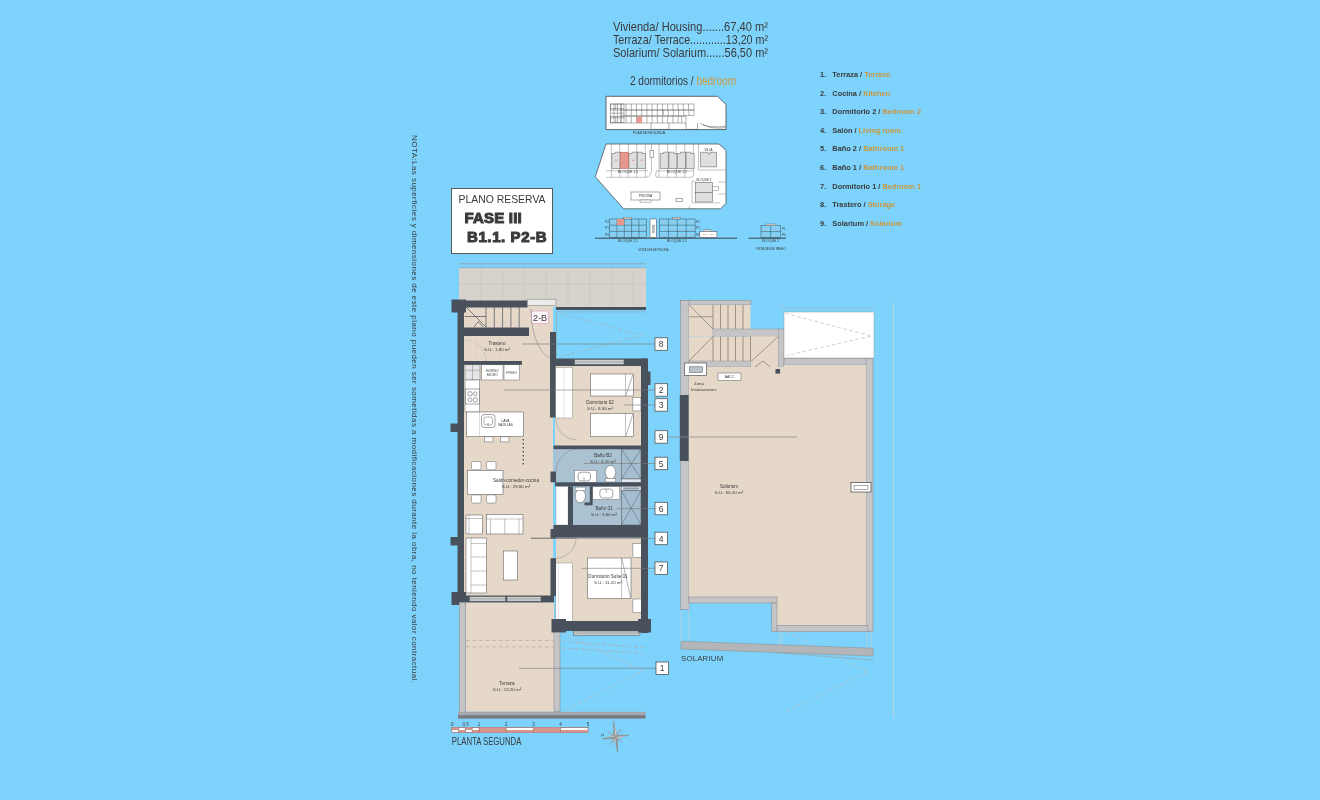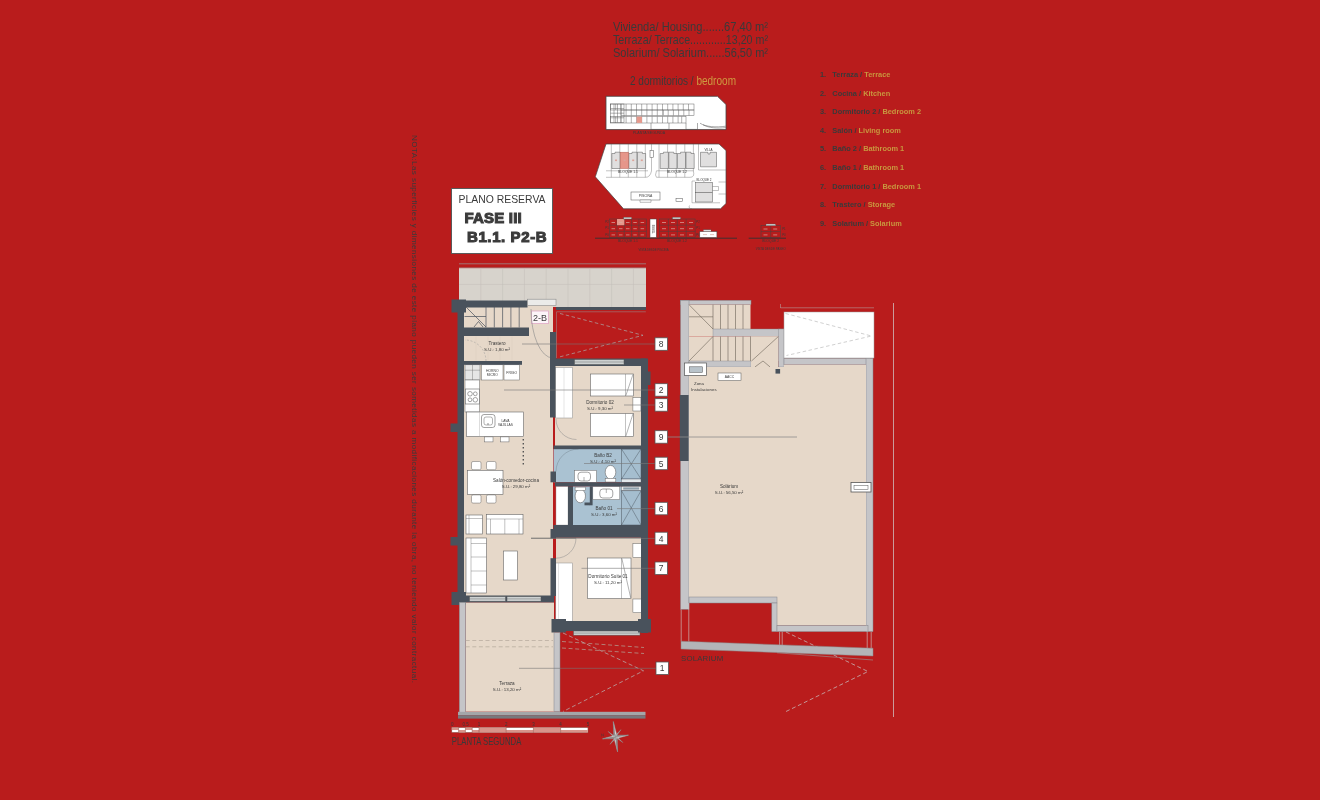--- a/index.html
+++ b/index.html
@@ -1,16 +1,16 @@
 <!DOCTYPE html>
 <html><head>
 <meta charset="utf-8">
 <style>
   html,body{margin:0;padding:0;background:#ffffff;}
-  #page{position:relative;width:1320px;height:800px;background:#b91c1c;overflow:hidden;
+  #page{position:relative;width:1320px;height:800px;background:#7dd3fc;overflow:hidden;
         font-family:"Liberation Sans", sans-serif;}
   svg text{font-family:"Liberation Sans", sans-serif;fill:#3a3a3a;}
 </style>
 </head>
 <body>
 <div id="page">
 <svg width="1320" height="800" viewBox="0 0 1320 800" xmlns="http://www.w3.org/2000/svg">
 
 <text x="613" y="31" font-size="12.6" fill="#3f3f3f" textLength="155" lengthAdjust="spacingAndGlyphs">Vivienda/ Housing.......67,40 m²</text>
 

